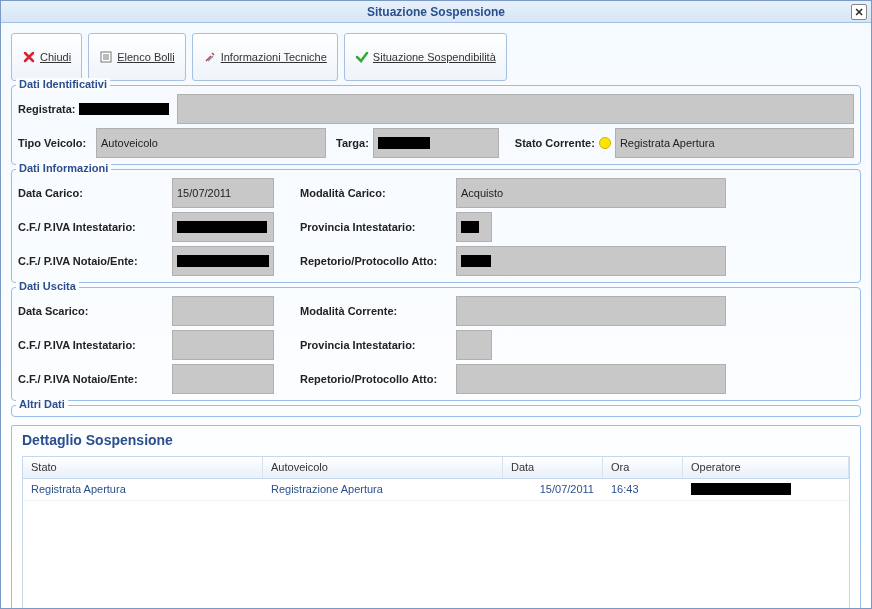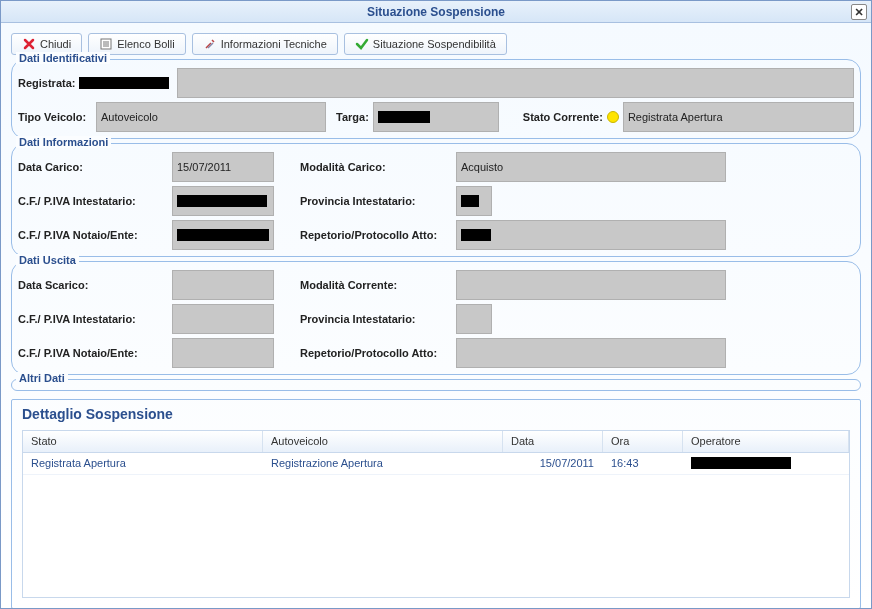--- a/index.html
+++ b/index.html
@@ -56,32 +56,33 @@
   }
   .toolbar {
     display: flex;
     gap: 6px;
     margin-bottom: 4px;
   }
   .btn {
     display: flex;
     align-items: center;
     gap: 4px;
-    padding: 3px 10px;
+    padding: 16px 10px;
     border: 1px solid #a8c0e0;
     border-radius: 3px;
     background: linear-gradient(to bottom, #ffffff, #eef4fb);
     cursor: pointer;
     font-size: 11px;
     color: #333;
+    text-decoration: underline;
   }
   .ico { width: 14px; height: 14px; display:inline-flex;align-items:center;justify-content:center; }
   .fieldset {
     border: 1px solid #99bde8;
-    border-radius: 14px;
+    border-radius: 4px;
     margin-bottom: 4px;
     padding: 4px 6px 6px 6px;
     position: relative;
   }
   .fieldset > .legend {
     position: absolute;
     top: -8px;
     left: 4px;
     background: #fbfdff;
     padding: 0 3px;
@@ -238,21 +239,21 @@
         <span class="redact" style="width:90px"></span>
         <div class="fld" style="flex:1;margin-left:4px"></div>
       </div>
       <div class="row">
         <span class="lbl" style="width:74px">Tipo Veicolo:</span>
         <div class="fld" style="width:230px">Autoveicolo</div>
         <span class="lbl" style="margin-left:6px">Targa:</span>
         <div class="fld" style="width:126px;position:relative">
             <span class="redact" style="width:52px"></span>
           </div>
-        <span class="lbl" style="margin-left:20px">Stato Corrente:</span>
+        <span class="lbl" style="margin-left:12px">Stato Corrente:</span>
         <span class="status-dot"></span>
         <div class="fld" style="flex:1">Registrata Apertura</div>
       </div>
     </div>
 
     <div class="fieldset">
       <div class="legend">Dati Informazioni</div>
       <div class="row">
         <span class="lbl" style="width:150px">Data Carico:</span>
         <div class="fld" style="width:102px">15/07/2011</div>

